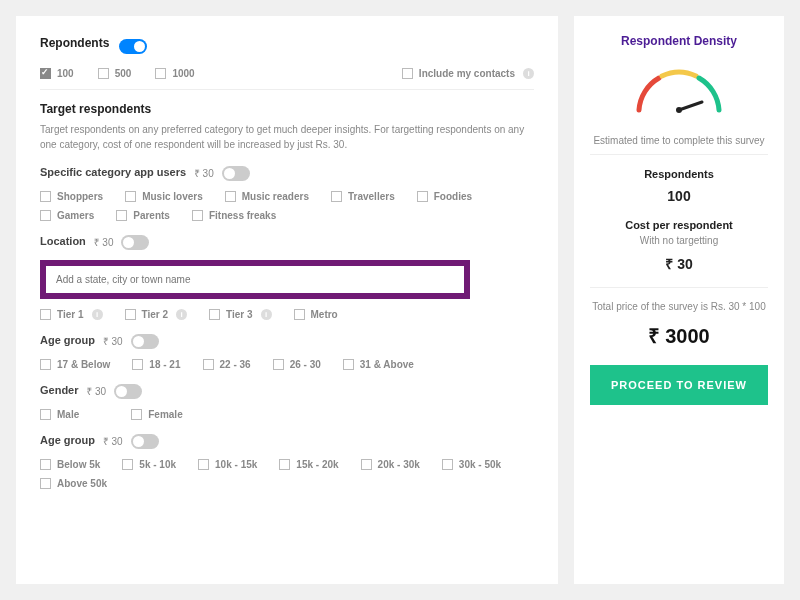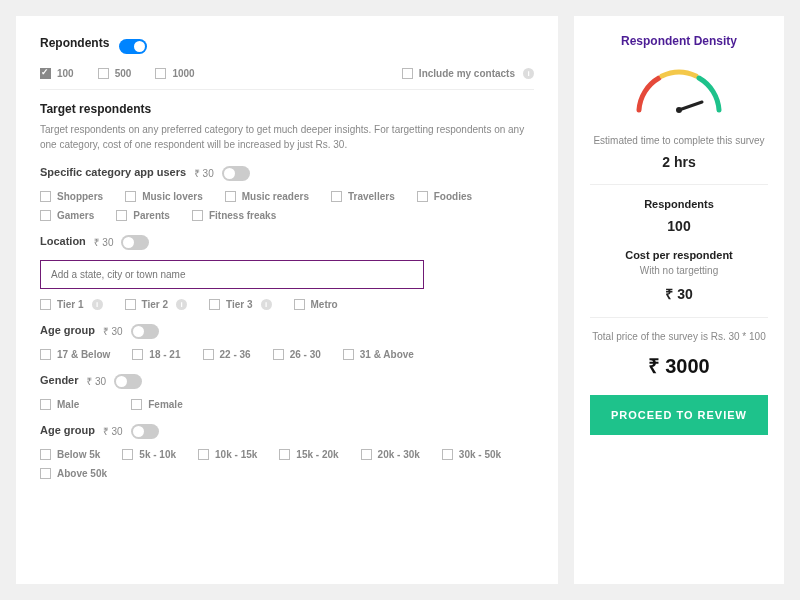--- a/index.html
+++ b/index.html
@@ -15,21 +15,21 @@
 .toggle::after{content:"";position:absolute;width:11px;height:11px;background:#fff;border-radius:50%;top:2px;left:2px;transition:.2s}
 .toggle.on::after{left:15px}
 .cb{width:11px;height:11px;border:1.5px solid #bbb;display:inline-block;cursor:pointer;position:relative;flex-shrink:0}
 .cb.checked{background:#888;border-color:#888}
 .cb.checked::after{content:"✓";color:#fff;font-size:9px;position:absolute;top:-2px;left:0}
 .opts{display:flex;flex-wrap:wrap;gap:8px 22px;margin-bottom:14px}
 .opt{display:flex;align-items:center;gap:6px;font-size:10px;color:#888;font-weight:600}
 .hdr{display:flex;align-items:flex-start;gap:8px;margin-bottom:10px;margin-top:4px}
 .hdr-label{font-weight:700;color:#444;font-size:11px}
 .price-tag{font-size:10px;color:#888}
-.input{width:384px;border:1px solid #701a75;padding:8px 10px;font-size:10px;color:#aaa;margin-bottom:10px}
+.input{width:430px;border:6px solid #701a75;padding:8px 10px;font-size:10px;color:#aaa;margin-bottom:10px}
 .resp-row{display:flex;align-items:center;gap:24px;padding-bottom:10px;border-bottom:1px solid #eee}
 .info-icon{width:11px;height:11px;border-radius:50%;background:#ddd;color:#fff;font-size:8px;display:inline-flex;align-items:center;justify-content:center;margin-left:2px}
 .side h3{font-size:12px;font-weight:700;color:#4c1d95;margin-bottom:12px}
 .gauge{width:110px;height:60px;margin:0 auto 14px;position:relative}
 .side-label{font-size:10px;color:#888;line-height:1.4}
 .side-val{font-size:14px;font-weight:700;color:#222;margin:6px 0 14px}
 .side-hr{border:none;border-top:1px solid #eee;margin:6px 0 12px}
 .total{font-size:20px;font-weight:800;color:#111;margin:8px 0 16px}
 .btn{background:#1ec28b;color:#fff;border:none;width:100%;padding:14px 0;font-size:11px;font-weight:700;letter-spacing:1px;cursor:pointer}
 </style>
@@ -222,21 +222,20 @@
   <div class="gauge">
     <svg viewBox="0 0 110 60">
       <path d="M 15 50 A 40 40 0 0 1 35 18" stroke="#e5493a" stroke-width="5" fill="none" stroke-linecap="round"></path>
       <path d="M 38 16 A 40 40 0 0 1 72 16" stroke="#f4c84a" stroke-width="5" fill="none" stroke-linecap="round"></path>
       <path d="M 75 18 A 40 40 0 0 1 95 50" stroke="#1ec28b" stroke-width="5" fill="none" stroke-linecap="round"></path>
       <line x1="55" y1="50" x2="78" y2="42" stroke="#222" stroke-width="3" stroke-linecap="round"></line>
       <circle cx="55" cy="50" r="3" fill="#222"></circle>
     </svg>
   </div>
   <div class="side-label">Estimated time to complete this survey</div>
-  <div class="side-val">2 hrs</div>
   <hr class="side-hr">
   <div class="side-label" style="font-weight:700;color:#222;font-size:11px">Respondents</div>
   <div class="side-val">100</div>
   <div class="side-label" style="font-weight:700;color:#222;font-size:11px">Cost per respondent</div>
   <div class="side-label">With no targetting</div>
   <div class="side-val">₹ 30</div>
   <hr class="side-hr">
   <div class="side-label">Total price of the survey is Rs. 30 * 100</div>
   <div class="total">₹ 3000</div>
   <button class="btn">PROCEED TO REVIEW</button>

